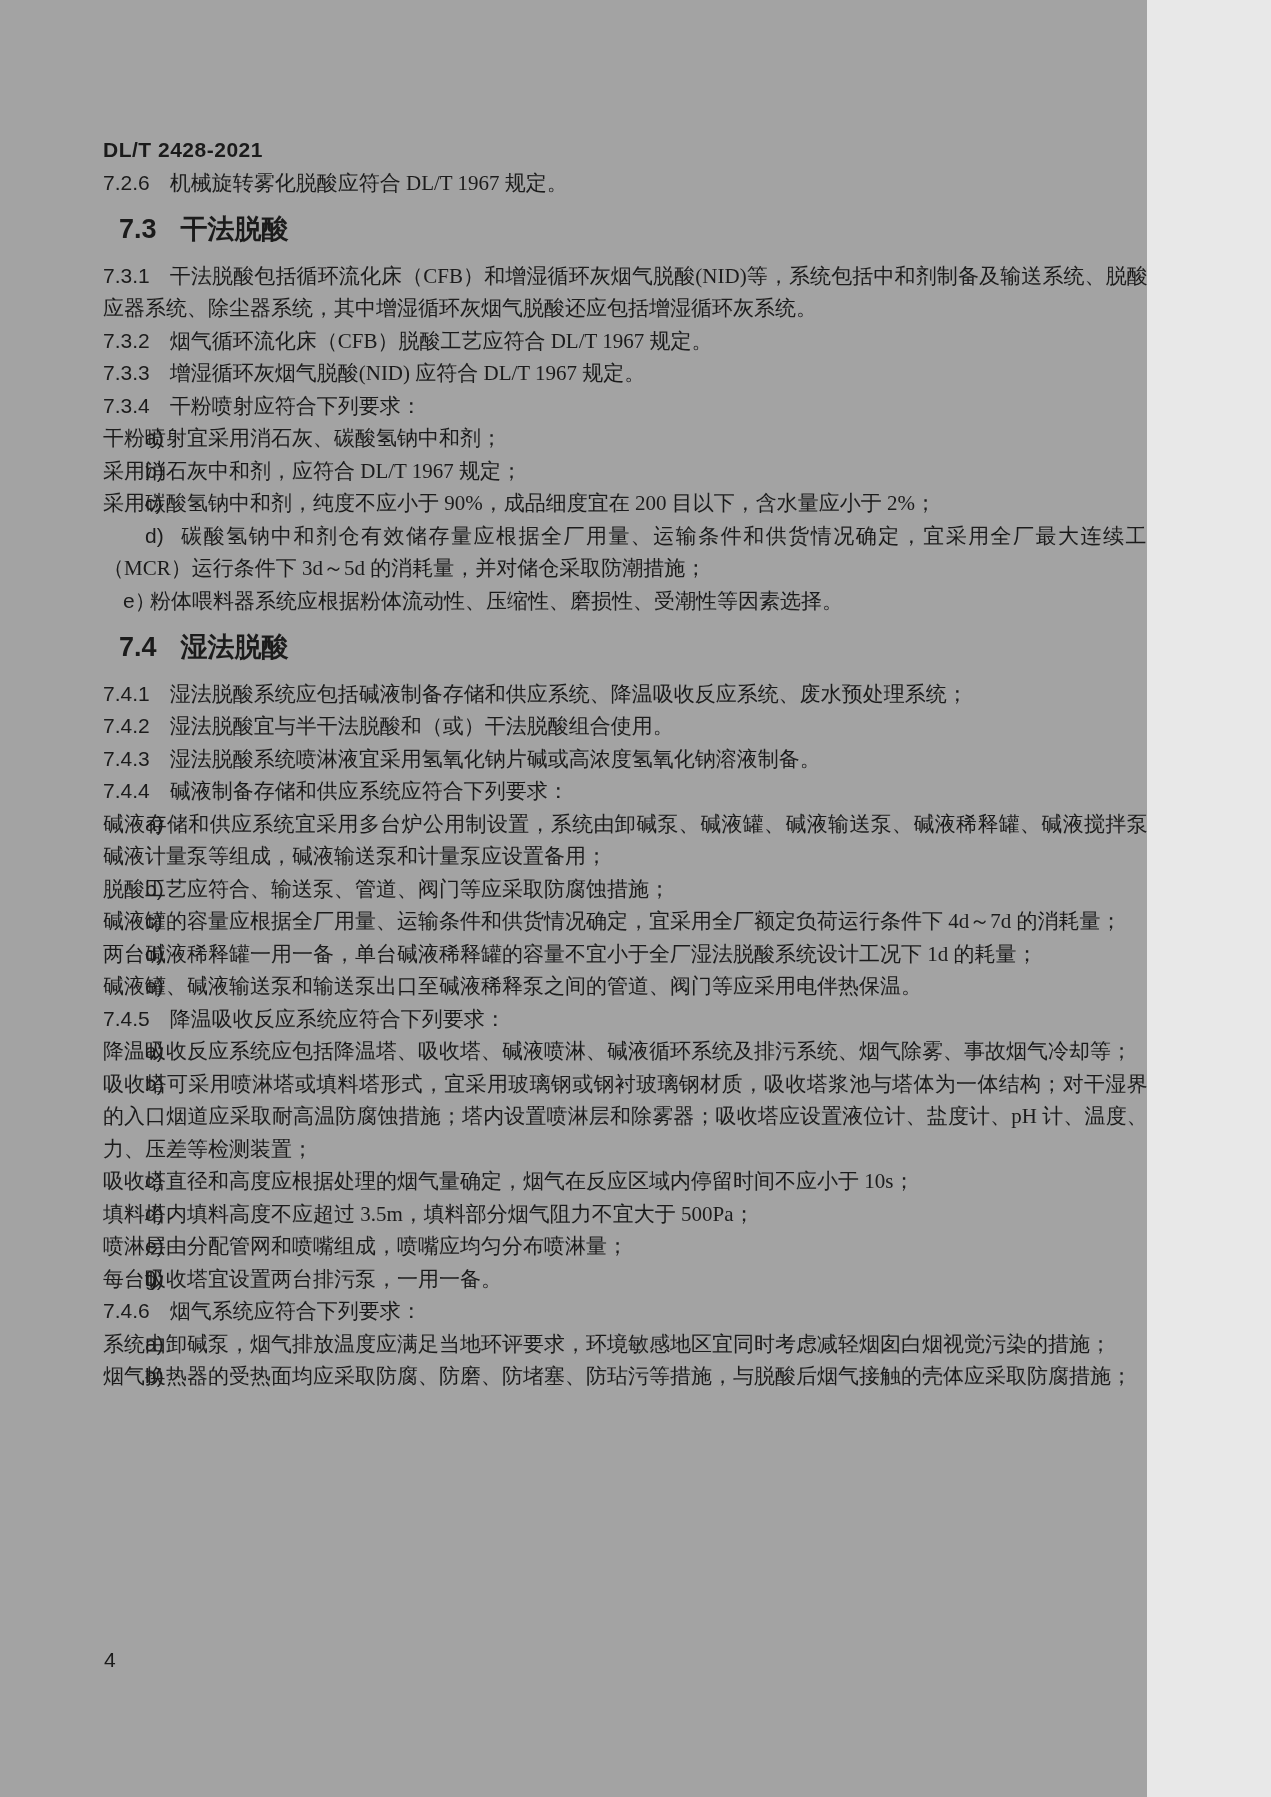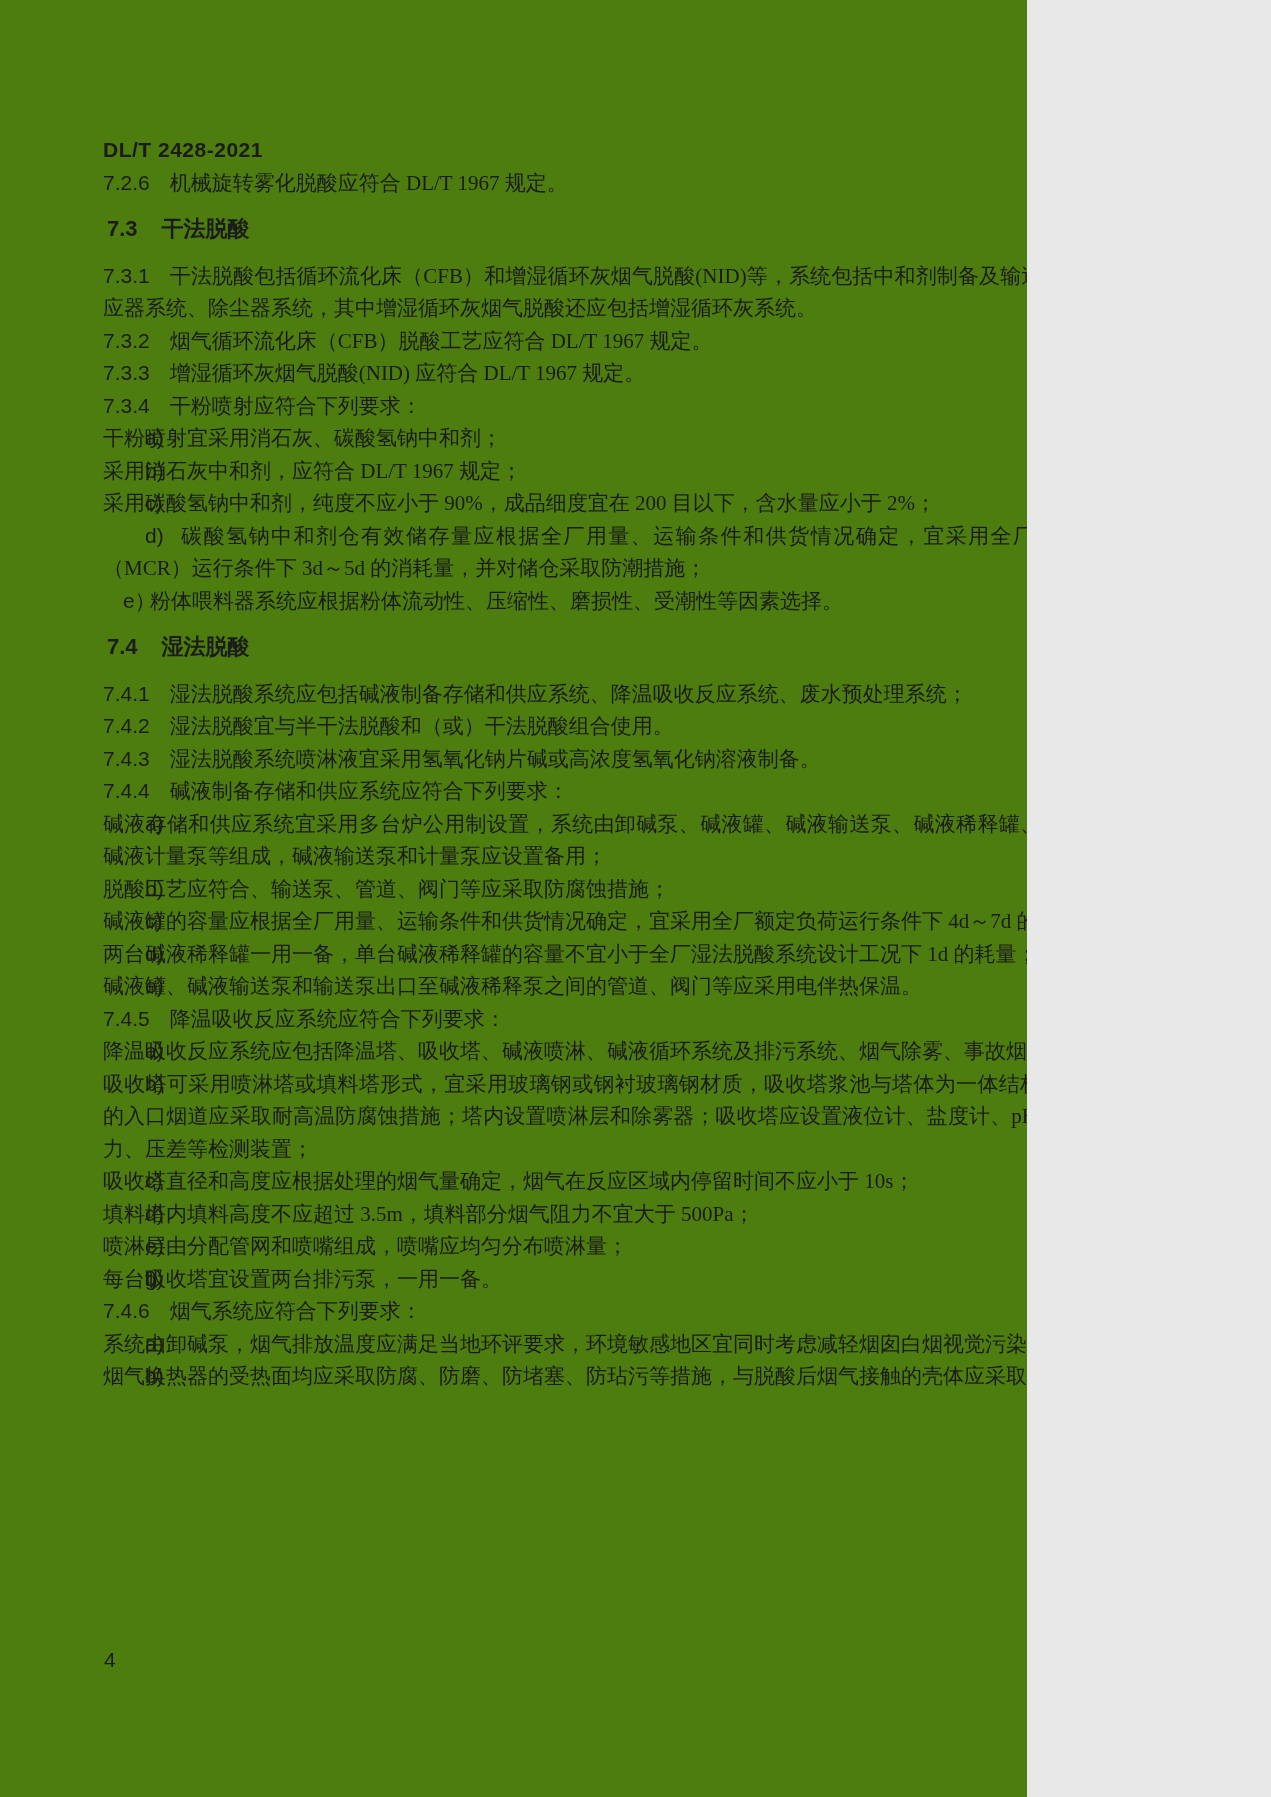--- a/index.html
+++ b/index.html
@@ -1,19 +1,19 @@
 <!DOCTYPE html>
 <html><head>
 <meta charset="utf-8">
 <style>
   html,body{margin:0;padding:0;background:#e8e8e8;}
   .page{
     position:relative;
-    width:1027px;height:1797px;
-    background:#4d7c0f;
+    width:1147px;height:1797px;
+    background:#a3a3a3;
     overflow:hidden;
     font-family:"Liberation Serif","DejaVu Serif",serif;
     color:#1b1b1b;
   }
   .content{
     position:absolute;
     left:103px;top:134px;width:1066px;
     font-size:21px;
     line-height:32.5px;
     text-align:justify;
@@ -21,22 +21,22 @@
   .content p{margin:0;padding:0;}
   .doc-code{
     font-family:"Liberation Sans","DejaVu Sans",sans-serif;
     font-weight:bold;
     font-size:21px;
     letter-spacing:0.5px;
   }
   .heading{
     font-family:"Liberation Sans","DejaVu Sans",sans-serif;
     font-weight:bold;
-    font-size:22px;
-    margin:14px 4px !important;
+    font-size:27px;
+    margin:14px 16px !important;
   }
   .heading .label{margin-right:24px;}
   .clause .label{
     font-family:"Liberation Sans","DejaVu Sans",sans-serif;
     margin-right:20px;
     white-space:nowrap;
   }
   .li{position:relative;padding-left:82px;}
   .li .label{
     position:absolute;left:42px;top:0;

